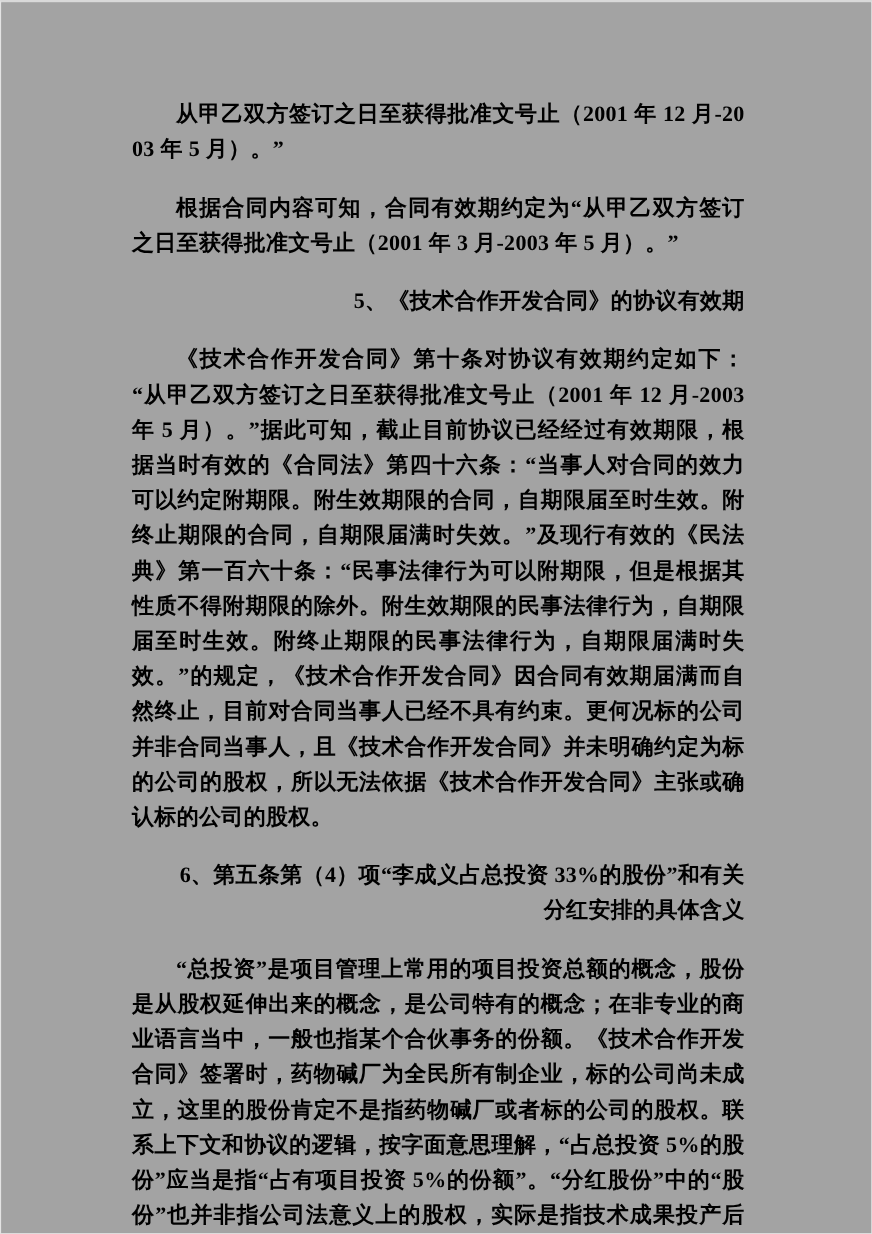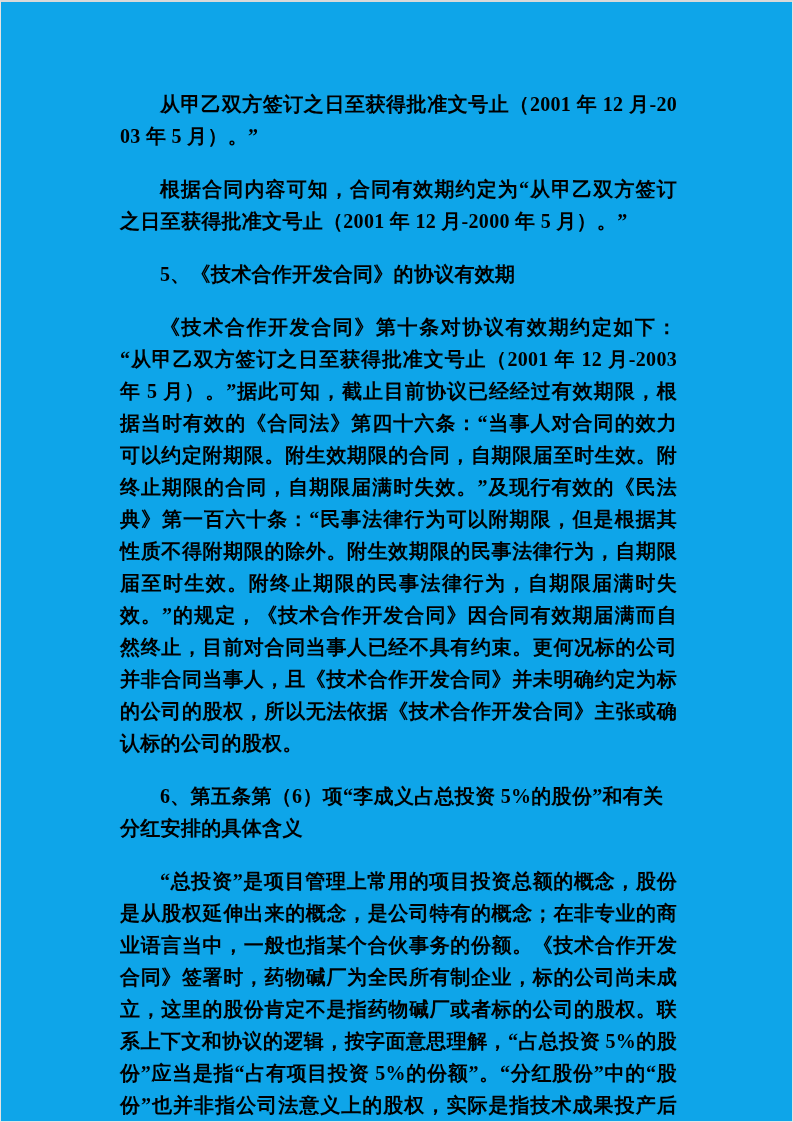--- a/index.html
+++ b/index.html
@@ -4,21 +4,21 @@
 <style>
   html, body {
     margin: 0;
     padding: 0;
     background: #ffffff;
   }
   .page {
     position: relative;
     width: 793px;
     height: 1122px;
-    background: #0ea5e9;
+    background: #a3a3a3;
     box-sizing: border-box;
     border: 1px solid #e3e3e3;
     border-top: 2px solid #d9d9d9;
     overflow: hidden;
     font-family: "Liberation Serif", serif;
     color: #000000;
   }
   .content {
     position: absolute;
     left: 119px;
@@ -29,36 +29,36 @@
     font-size: 20px;
     line-height: 32px;
     font-weight: 700;
     text-align: justify;
     text-indent: 2em;
     margin: 0 0 21px 0;
     word-break: break-all;
     letter-spacing: 0.3px;
   }
   .heading {
-    text-align: left;
+    text-align: right;
   }
 </style>
 </head>
 <body>
 
 <div class="page">
   <div class="content">
 
     <p class="para">从甲乙双方签订之日至获得批准文号止（2001 年 12 月-2003 年 5 月）。”</p>
 
-    <p class="para">根据合同内容可知，合同有效期约定为“从甲乙双方签订之日至获得批准文号止（2001 年 12 月-2000 年 5 月）。”</p>
+    <p class="para">根据合同内容可知，合同有效期约定为“从甲乙双方签订之日至获得批准文号止（2001 年 3 月-2003 年 5 月）。”</p>
 
     <h2 class="heading">5、《技术合作开发合同》的协议有效期</h2>
 
     <p class="para">《技术合作开发合同》第十条对协议有效期约定如下：“从甲乙双方签订之日至获得批准文号止（2001 年 12 月-2003 年 5 月）。”据此可知，截止目前协议已经经过有效期限，根据当时有效的《合同法》第四十六条：“当事人对合同的效力可以约定附期限。附生效期限的合同，自期限届至时生效。附终止期限的合同，自期限届满时失效。”及现行有效的《民法典》第一百六十条：“民事法律行为可以附期限，但是根据其性质不得附期限的除外。附生效期限的民事法律行为，自期限届至时生效。附终止期限的民事法律行为，自期限届满时失效。”的规定，《技术合作开发合同》因合同有效期届满而自然终止，目前对合同当事人已经不具有约束。更何况标的公司并非合同当事人，且《技术合作开发合同》并未明确约定为标的公司的股权，所以无法依据《技术合作开发合同》主张或确认标的公司的股权。</p>
 
-    <h2 class="heading">6、第五条第（6）项“李成义占总投资 5%的股份”和有关分红安排的具体含义</h2>
+    <h2 class="heading">6、第五条第（4）项“李成义占总投资 33%的股份”和有关分红安排的具体含义</h2>
 
 
     <p class="para">“总投资”是项目管理上常用的项目投资总额的概念，股份是从股权延伸出来的概念，是公司特有的概念；在非专业的商业语言当中，一般也指某个合伙事务的份额。《技术合作开发合同》签署时，药物碱厂为全民所有制企业，标的公司尚未成立，这里的股份肯定不是指药物碱厂或者标的公司的股权。联系上下文和协议的逻辑，按字面意思理解，“占总投资 5%的股份”应当是指“占有项目投资 5%的份额”。“分红股份”中的“股份”也并非指公司法意义上的股权，实际是指技术成果投产后产生收益的分配比例。分配比例的大小随着技术</p>
 
   </div>
 </div>
 
 </body></html>

